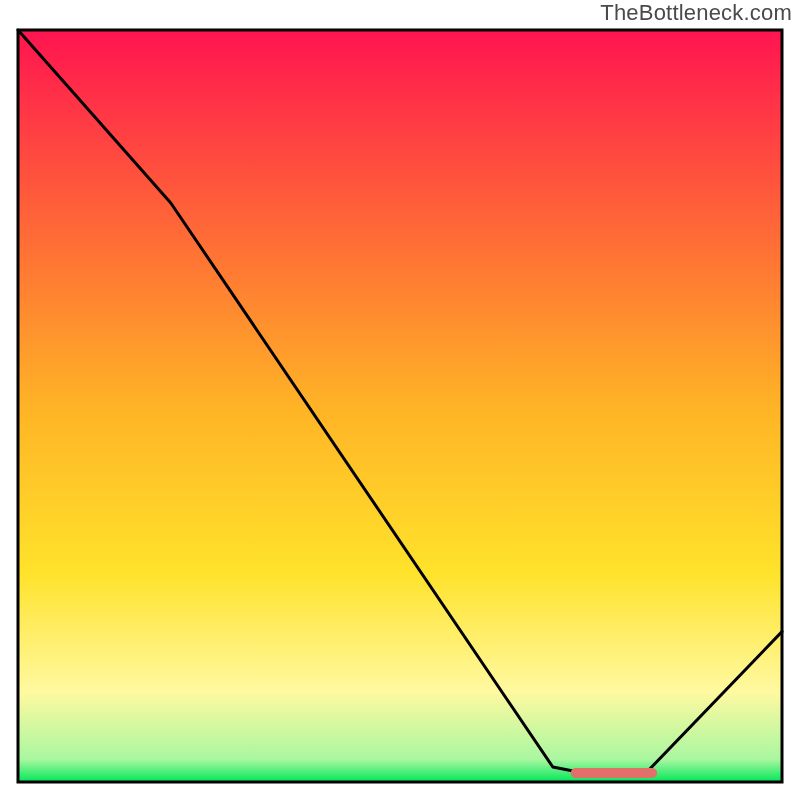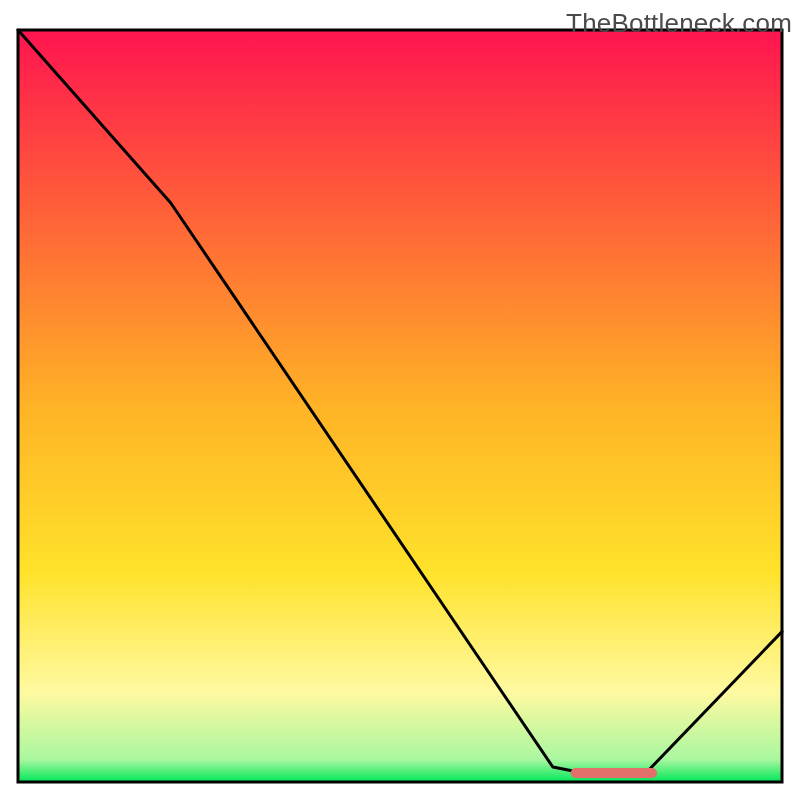--- a/index.html
+++ b/index.html
@@ -12,25 +12,24 @@
   }
   #container {
     position: relative;
     width: 800px;
     height: 800px;
   }
   #watermark {
     position: absolute;
     top: 0px;
     right: 8px;
-    font-size: 26px;
+    font-size: 22px;
     font-weight: 500;
     color: #4a4a4a;
     letter-spacing: 0.2px;
-    margin-top: 8px;
   }
   svg {
     display: block;
   }
 </style>
 </head>
 <body>
 
 <div id="container">
   <div id="watermark">TheBottleneck.com</div>

